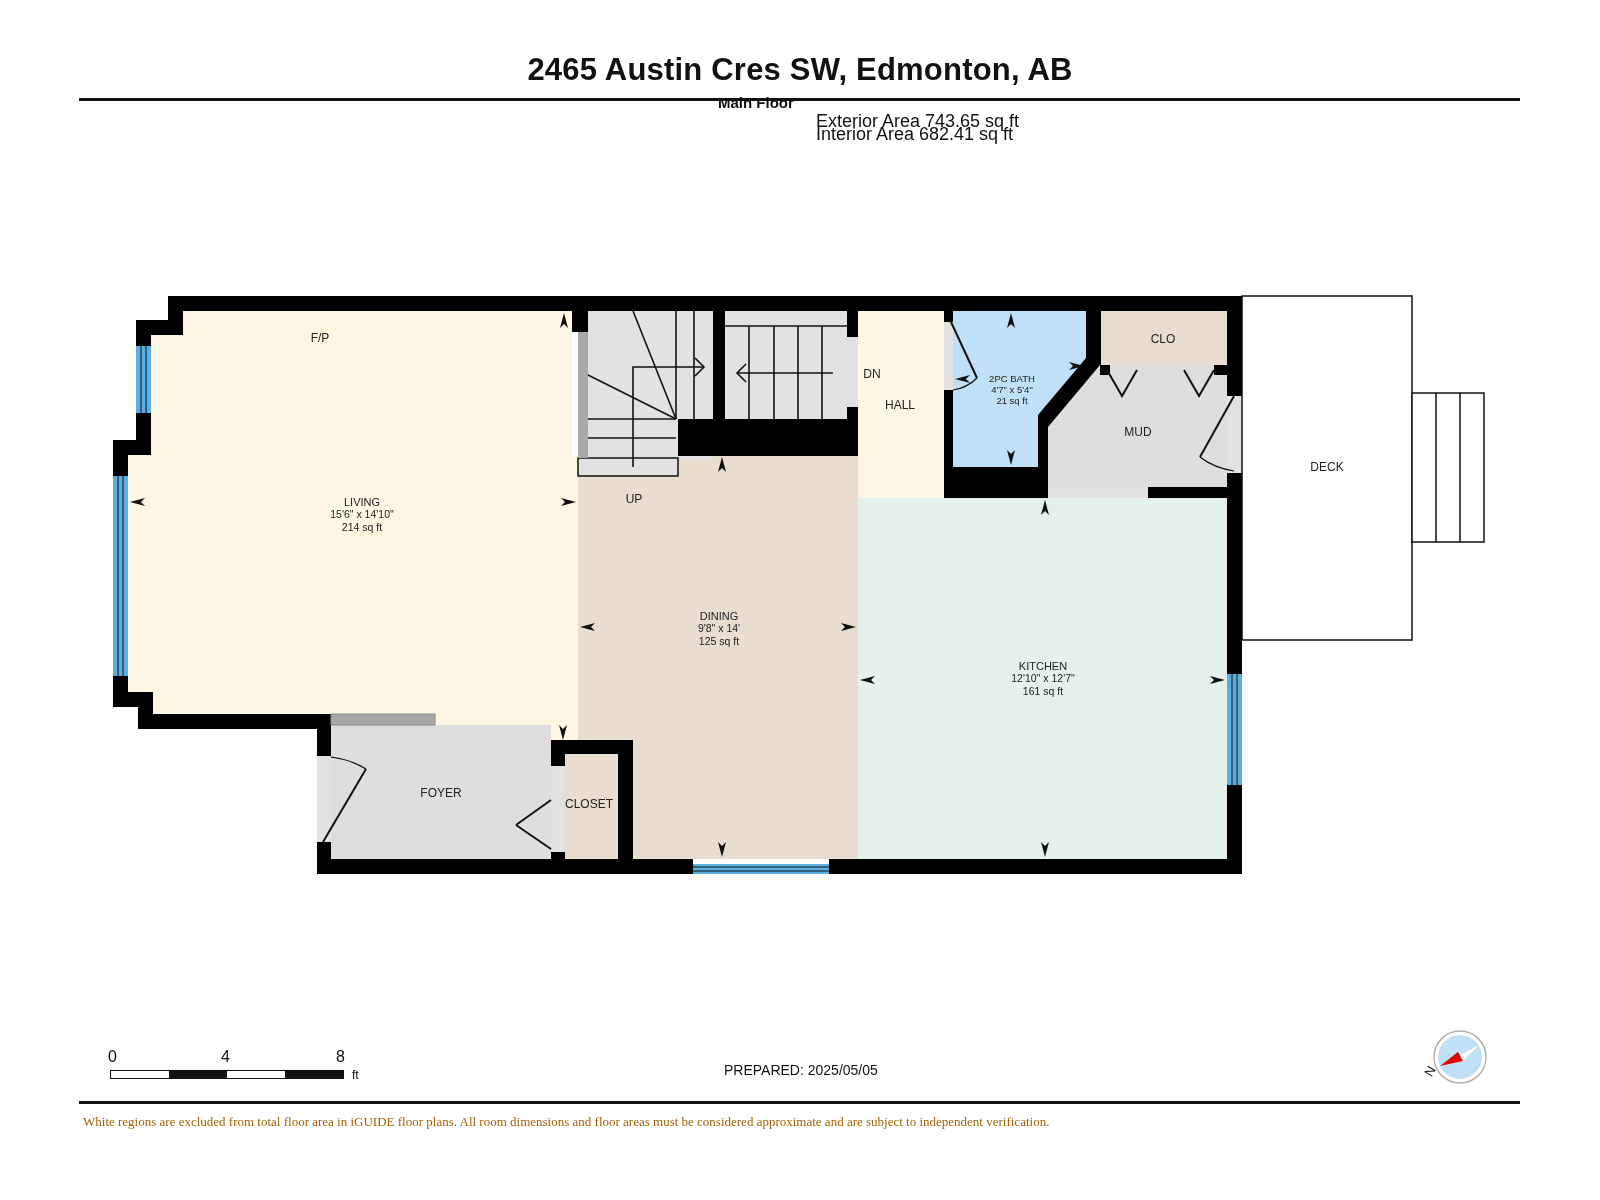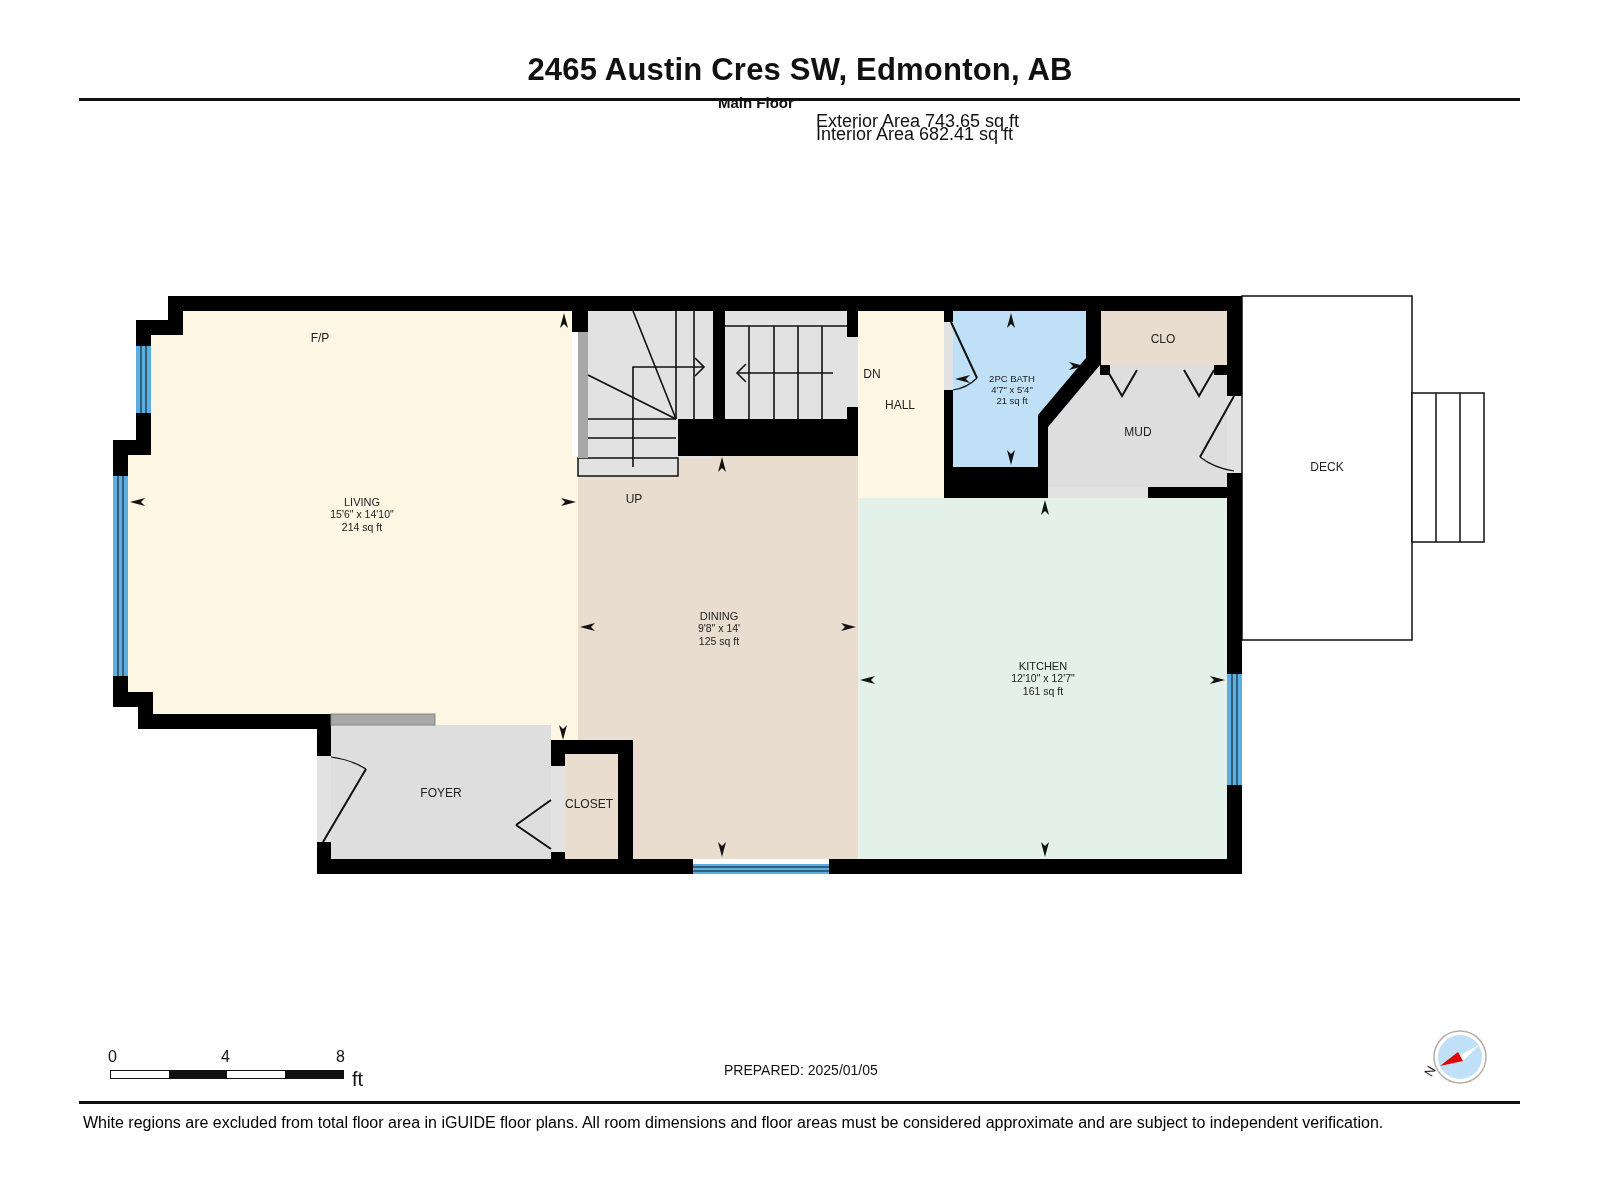--- a/index.html
+++ b/index.html
@@ -12,24 +12,24 @@
   .area-line { position: absolute; left: 816px; font-size: 18px; }
   .area-ext { top: 111px; }
   .area-int { top: 124px; }
   svg.plan { position: absolute; left: 0; top: 0; }
   .scale { position: absolute; left: 108px; top: 1048px; width: 260px; height: 40px; }
   .scale-num { position: absolute; top: 0; font-size: 16px; }
   .scale-bar { position: absolute; top: 22px; left: 2px; height: 7px; border: 1px solid #111; display: flex; width: 232px; }
   .scale-bar span { flex: 1; }
   .scale-bar .w { background: #fff; }
   .scale-bar .b { background: #111; }
-  .scale-unit { position: absolute; left: 244px; top: 20px; font-size: 20px; }
+  .scale-unit { position: absolute; left: 244px; top: 20px; font-size: 12px; }
   .prepared { position: absolute; left: 724px; top: 1062px; font-size: 14px; }
   .rule-bottom { position: absolute; left: 79px; top: 1101px; width: 1441px; height: 3px; background: #111; }
-  .disclaimer { position: absolute; left: 83px; top: 1114px; font-size: 16px; color: #000000; }
+  .disclaimer { position: absolute; left: 83px; top: 1114px; font-size: 13px; color: #a16207; font-family: Liberation Serif, serif; }
   .compass { position: absolute; left: 1418px; top: 1028px; width: 70px; height: 62px; }
 </style>
 </head>
 <body>
 
 <div class="title">2465 Austin Cres SW, Edmonton, AB</div>
 <div class="rule-top"></div>
 <div class="floor-label">Main Floor</div>
 <div class="area-line area-ext">Exterior Area 743.65 sq ft</div>
 <div class="area-line area-int">Interior Area 682.41 sq ft</div>
@@ -257,21 +257,21 @@
   <span class="scale-num" style="left:228px">8</span>
   <div class="scale-bar">
     <span class="w"></span>
       <span class="b"></span>
       <span class="w"></span>
       <span class="b"></span>
   </div>
   <span class="scale-unit">ft</span>
 </div>
 
-<div class="prepared">PREPARED: 2025/01/05</div>
+<div class="prepared">PREPARED: 2025/05/05</div>
 
 <svg class="compass" viewBox="0 0 70 62" xmlns="http://www.w3.org/2000/svg">
   <circle cx="42" cy="29" r="26" fill="#ffffff" stroke="#b8b0a8" stroke-width="1.5"></circle>
   <circle cx="42" cy="29" r="22" fill="#bfe0f7"></circle>
   <polygon points="22,38 61,17 45,33" fill="#ffffff"></polygon>
   <polygon points="22,38 40,24 45,33" fill="#e00000"></polygon>
   <text x="8" y="48" font-size="13" font-family="Liberation Sans, sans-serif" fill="#111" transform="rotate(-60 12 44)">N</text>
 </svg>
 
 <div class="rule-bottom"></div>

